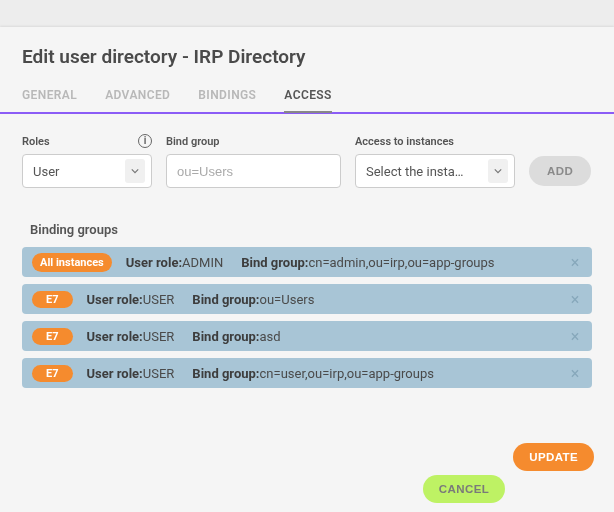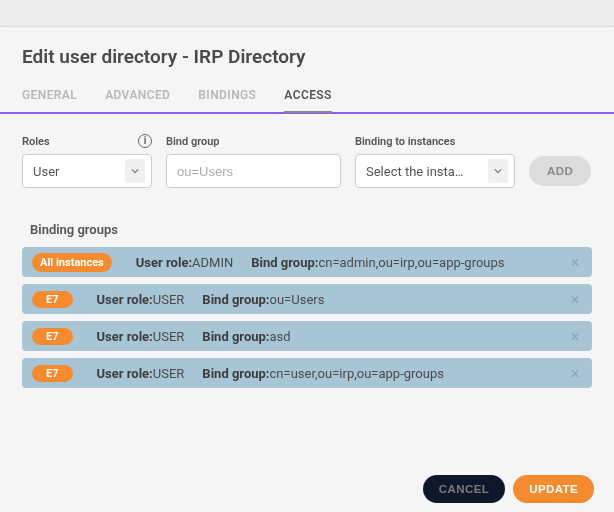--- a/index.html
+++ b/index.html
@@ -160,21 +160,21 @@
     color: #3d3d3d;
     position: relative;
   }
   .badge {
     background: #f58b2e;
     color: #fff;
     font-weight: 700;
     font-size: 11px;
     padding: 3px 8px;
     border-radius: 10px;
-    margin-right: 24px;
+    margin-right: 14px;
     white-space: nowrap;
   }
   .badge.small { padding: 2px 14px; }
   .kv { display: flex; margin-right: 18px; }
   .kv .k { font-weight: 700; }
   .kv .v { color: #4a4a4a; }
   .close-x {
     position: absolute;
     right: 8px;
     top: 50%;
@@ -198,21 +198,21 @@
   .btn {
     height: 28px;
     padding: 0 16px;
     border: none;
     border-radius: 14px;
     font-size: 11.5px;
     font-weight: 700;
     letter-spacing: 0.4px;
     cursor: pointer;
   }
-  .btn-cancel { background: #0f172a; color: #7a7a7a; }
+  .btn-cancel { background: #bef264; color: #7a7a7a; margin-top: 32px; }
   .btn-update { background: #f58b2e; color: #fff; }
   .inst-text {
     white-space: nowrap;
     overflow: hidden;
     text-overflow: ellipsis;
     max-width: 98px;
     display: inline-block;
   }
 </style>
 </head>
@@ -245,21 +245,21 @@
     </div>
 
     <div class="field">
       <span class="field-label">Bind group</span>
       <div class="text-input w-bind">
         <input type="text" placeholder="ou=Users" style="">
       </div>
     </div>
 
     <div class="field">
-      <span class="field-label">Binding to instances</span>
+      <span class="field-label">Access to instances</span>
       <div class="select w-inst">
         <span class="inst-text">Select the insta…</span>
         <span class="caret">
           <svg viewBox="0 0 10 10">
               <path d="M1 3 L5 7 L9 3" stroke="#777" stroke-width="1.5" fill="none"></path>
             </svg>
         </span>
       </div>
     </div>
 

